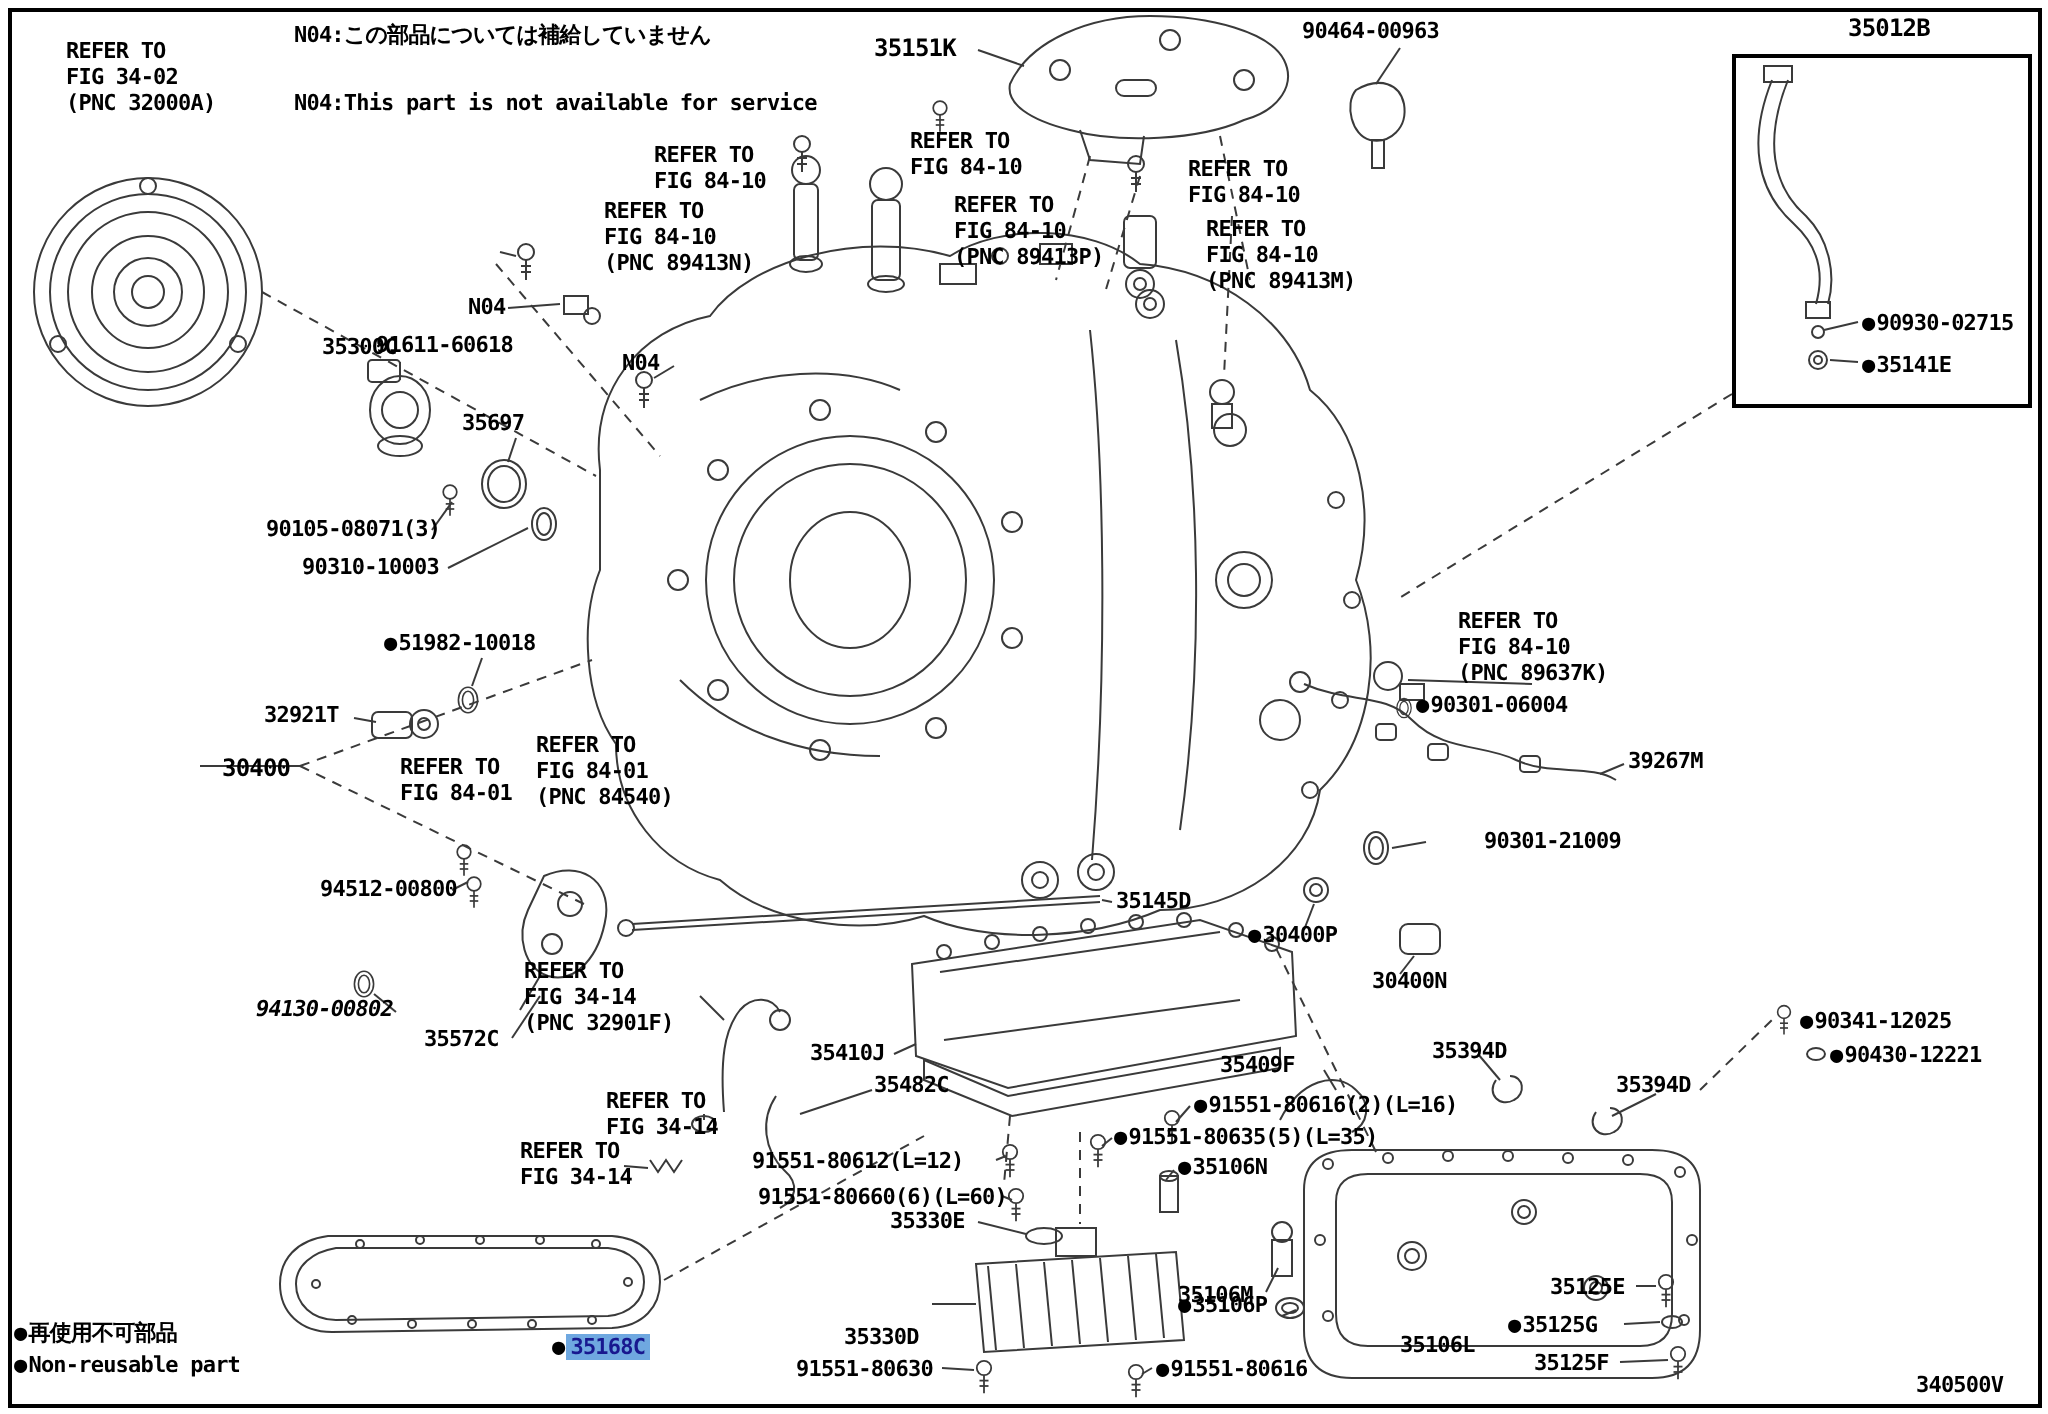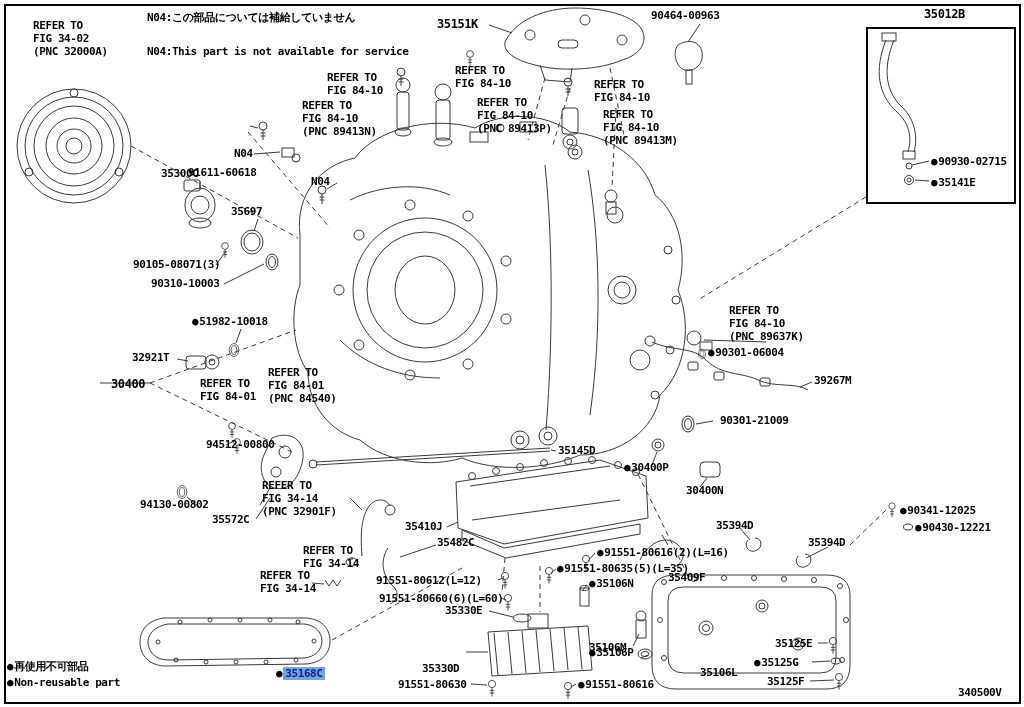--- a/index.html
+++ b/index.html
@@ -381,43 +381,43 @@
 <div class="lbl" style="left:133px;top:259px;">90105-08071(3)</div>
 <div class="lbl" style="left:151px;top:278px;">90310-10003</div>
 <div class="lbl" style="left:192px;top:316px;"><span class="dot">●</span><span>51982-10018</span></div>
 <div class="lbl" style="left:132px;top:352px;">32921T</div>
 <div class="lbl big" style="left:66px;top:377px;margin-left:45px;">30400</div>
 <div class="lbl" style="left:200px;top:378px;">REFER TO
 FIG 84-01</div>
 <div class="lbl" style="left:268px;top:367px;">REFER TO
 FIG 84-01
 (PNC 84540)</div>
-<div class="lbl" style="left:160px;top:439px;margin-left:46px;">94512-00800</div>
-<div class="lbl" style="left:140px;top:499px;">94130-00802</div>
+<div class="lbl" style="left:160px;top:439px;">94512-00800</div>
+<div class="lbl" style="left:128px;top:499px;font-style:italic;">94130-00802</div>
 <div class="lbl" style="left:212px;top:514px;">35572C</div>
 <div class="lbl" style="left:262px;top:480px;">REFER TO
 FIG 34-14
 (PNC 32901F)</div>
 <div class="lbl" style="left:303px;top:545px;">REFER TO
 FIG 34-14</div>
 <div class="lbl" style="left:260px;top:570px;">REFER TO
 FIG 34-14</div>
 
 <div class="lbl" style="left:729px;top:305px;">REFER TO
 FIG 84-10
 (PNC 89637K)</div>
 <div class="lbl" style="left:708px;top:347px;"><span class="dot">●</span><span>90301-06004</span></div>
 <div class="lbl" style="left:814px;top:375px;">39267M</div>
-<div class="lbl" style="left:720px;top:415px;">90301-21009</div>
+<div class="lbl" style="left:742px;top:415px;">90301-21009</div>
 <div class="lbl" style="left:558px;top:445px;">35145D</div>
 <div class="lbl" style="left:624px;top:462px;"><span class="dot">●</span><span>30400P</span></div>
 <div class="lbl" style="left:686px;top:485px;">30400N</div>
 <div class="lbl" style="left:405px;top:521px;">35410J</div>
 <div class="lbl" style="left:437px;top:537px;">35482C</div>
-<div class="lbl" style="left:668px;top:527px;margin-top:45px;">35409F</div>
+<div class="lbl" style="left:610px;top:527px;">35409F</div>
 <div class="lbl" style="left:716px;top:520px;">35394D</div>
 <div class="lbl" style="left:808px;top:537px;">35394D</div>
 <div class="lbl" style="left:597px;top:547px;"><span class="dot">●</span><span>91551-80616(2)(L=16)</span></div>
 <div class="lbl" style="left:557px;top:563px;"><span class="dot">●</span><span>91551-80635(5)(L=35)</span></div>
 <div class="lbl" style="left:589px;top:578px;"><span class="dot">●</span><span>35106N</span></div>
 <div class="lbl" style="left:376px;top:575px;">91551-80612(L=12)</div>
 <div class="lbl" style="left:379px;top:593px;">91551-80660(6)(L=60)</div>
 <div class="lbl" style="left:445px;top:605px;">35330E</div>
 <div class="lbl" style="left:422px;top:647px;margin-top:16px;">35330D</div>
 <div class="lbl" style="left:900px;top:505px;"><span class="dot">●</span><span>90341-12025</span></div>

